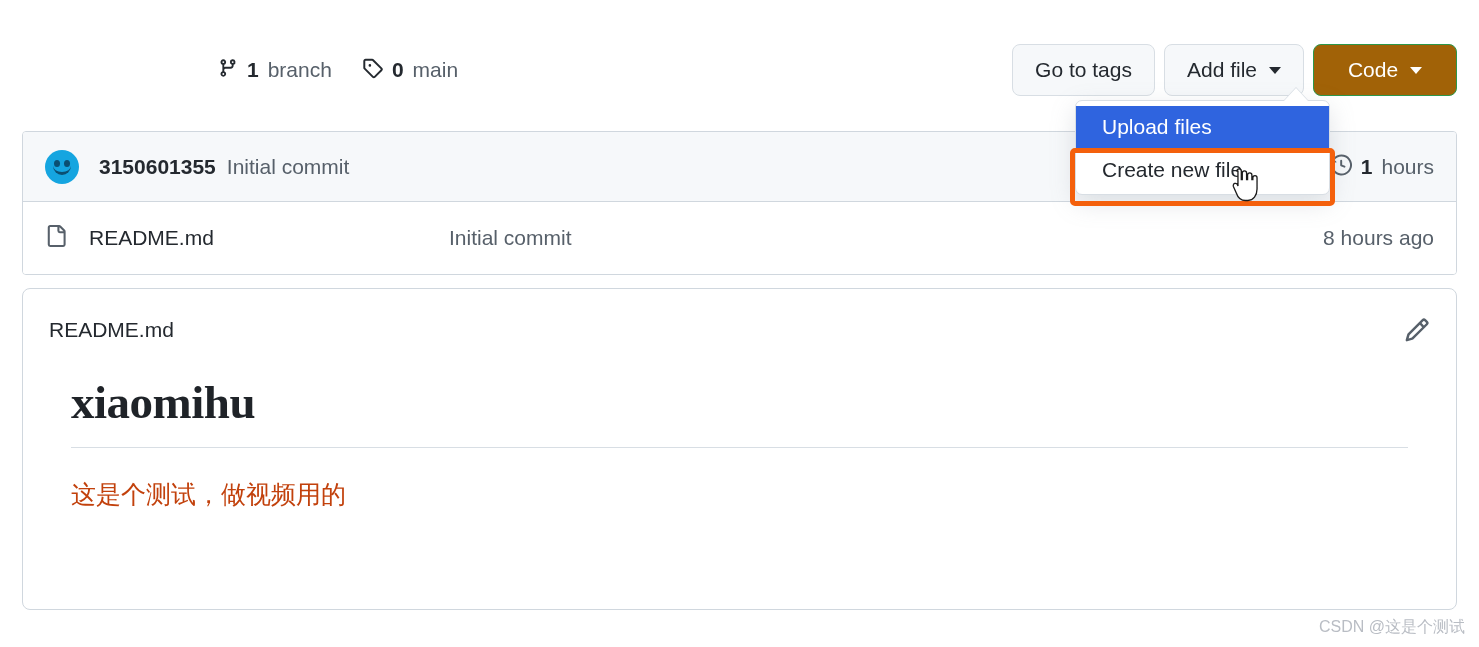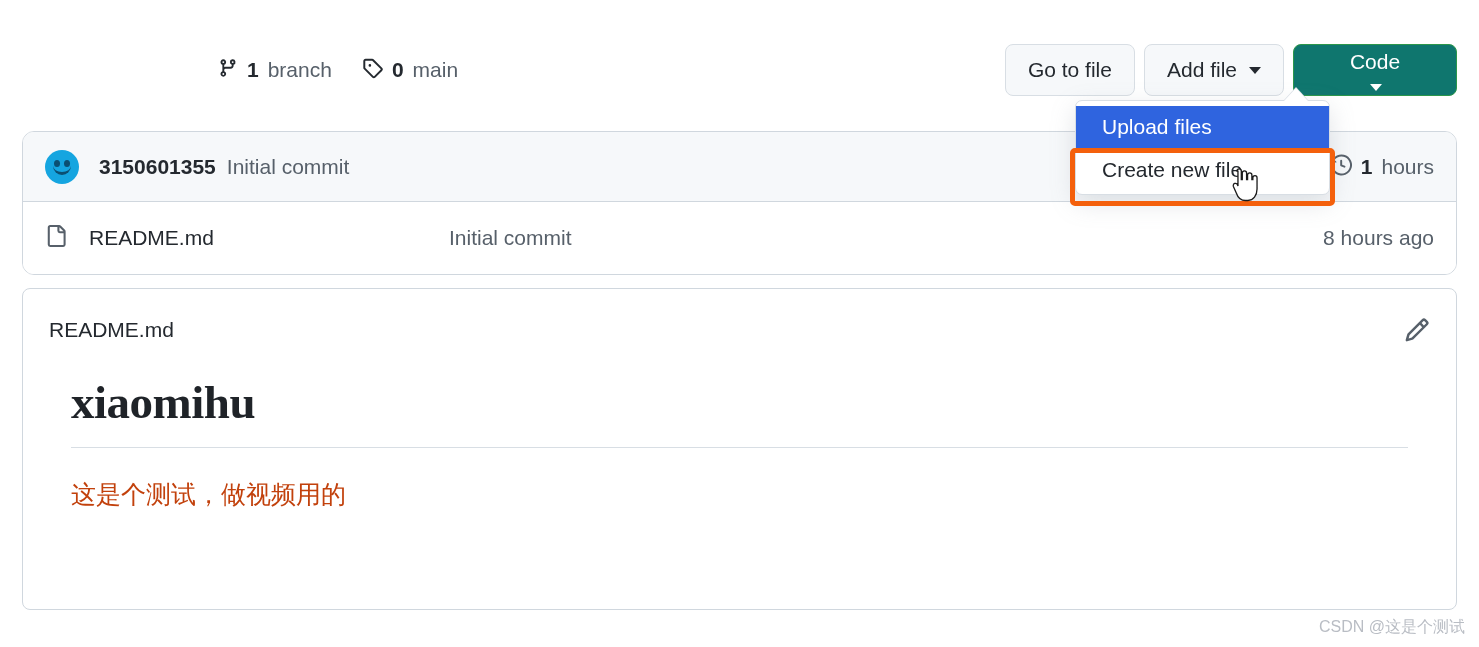--- a/index.html
+++ b/index.html
@@ -65,27 +65,26 @@
     border-radius: 8px;
     background: #f6f8fa;
     color: #24292f;
     font-size: 21px;
     display: flex; align-items: center; justify-content: center;
     padding: 0 22px; gap: 10px;
     cursor: pointer;
     white-space: nowrap;
   }
   .btn.code {
-    background: #0f766e;
+    background: #a16207;
     border-color: #2c974b;
     color: #ffffff;
     font-weight: normal;
     padding: 0 26px;
-    width: 164px;
-    flex-direction: column;
+    width: 144px;
   }
   .btn.code .caret-down { border-top-color: #ffffff; }
 
   
   .dropdown {
     position: absolute;
     left: 1075px; top: 100px;
     width: 255px;
     background: #ffffff;
     border: 1px solid #d8dee4;
@@ -133,21 +132,21 @@
     z-index: 46;
     pointer-events: none;
   }
 
   
   .filecard {
     position: absolute;
     left: 22px; top: 131px;
     width: 1435px;
     border: 1px solid #d0d7de;
-    border-radius: 12px;
+    border-radius: 4px;
     overflow: hidden;
     background: #ffffff;
   }
   .commit-row {
     height: 70px;
     background: #f6f8fa;
     border-bottom: 1px solid #d0d7de;
     display: flex; align-items: center;
     padding: 0 22px;
   }
@@ -280,21 +279,21 @@
             <path d="M1 7.775V2.75C1 1.784 1.784 1 2.75 1h5.025c.464 0 .91.184 1.238.513l6.25 6.25a1.75 1.75 0 0 1 0 2.474l-5.026 5.026a1.75 1.75 0 0 1-2.474 0l-6.25-6.25A1.752 1.752 0 0 1 1 7.775Zm1.5 0c0 .066.026.13.073.177l6.25 6.25a.25.25 0 0 0 .354 0l5.025-5.025a.25.25 0 0 0 0-.354l-6.25-6.25a.25.25 0 0 0-.177-.073H2.75a.25.25 0 0 0-.25.25ZM6 5a1 1 0 1 1 0 2 1 1 0 0 1 0-2Z"></path>
           </svg>
         </span>
         <span class="num">0</span>
         <span class="word">main</span>
       </div>
     </div>
 
     <div class="right-actions">
       <div class="btn">
-        <span>Go to file</span>
+        <span>Go to tags</span>
       </div>
       <div class="btn">
         <span>Add file</span>
         <span class="caret-down"></span>
       </div>
       <div class="btn code">
         <span>Code</span>
         <span class="caret-down"></span>
       </div>
     </div>

